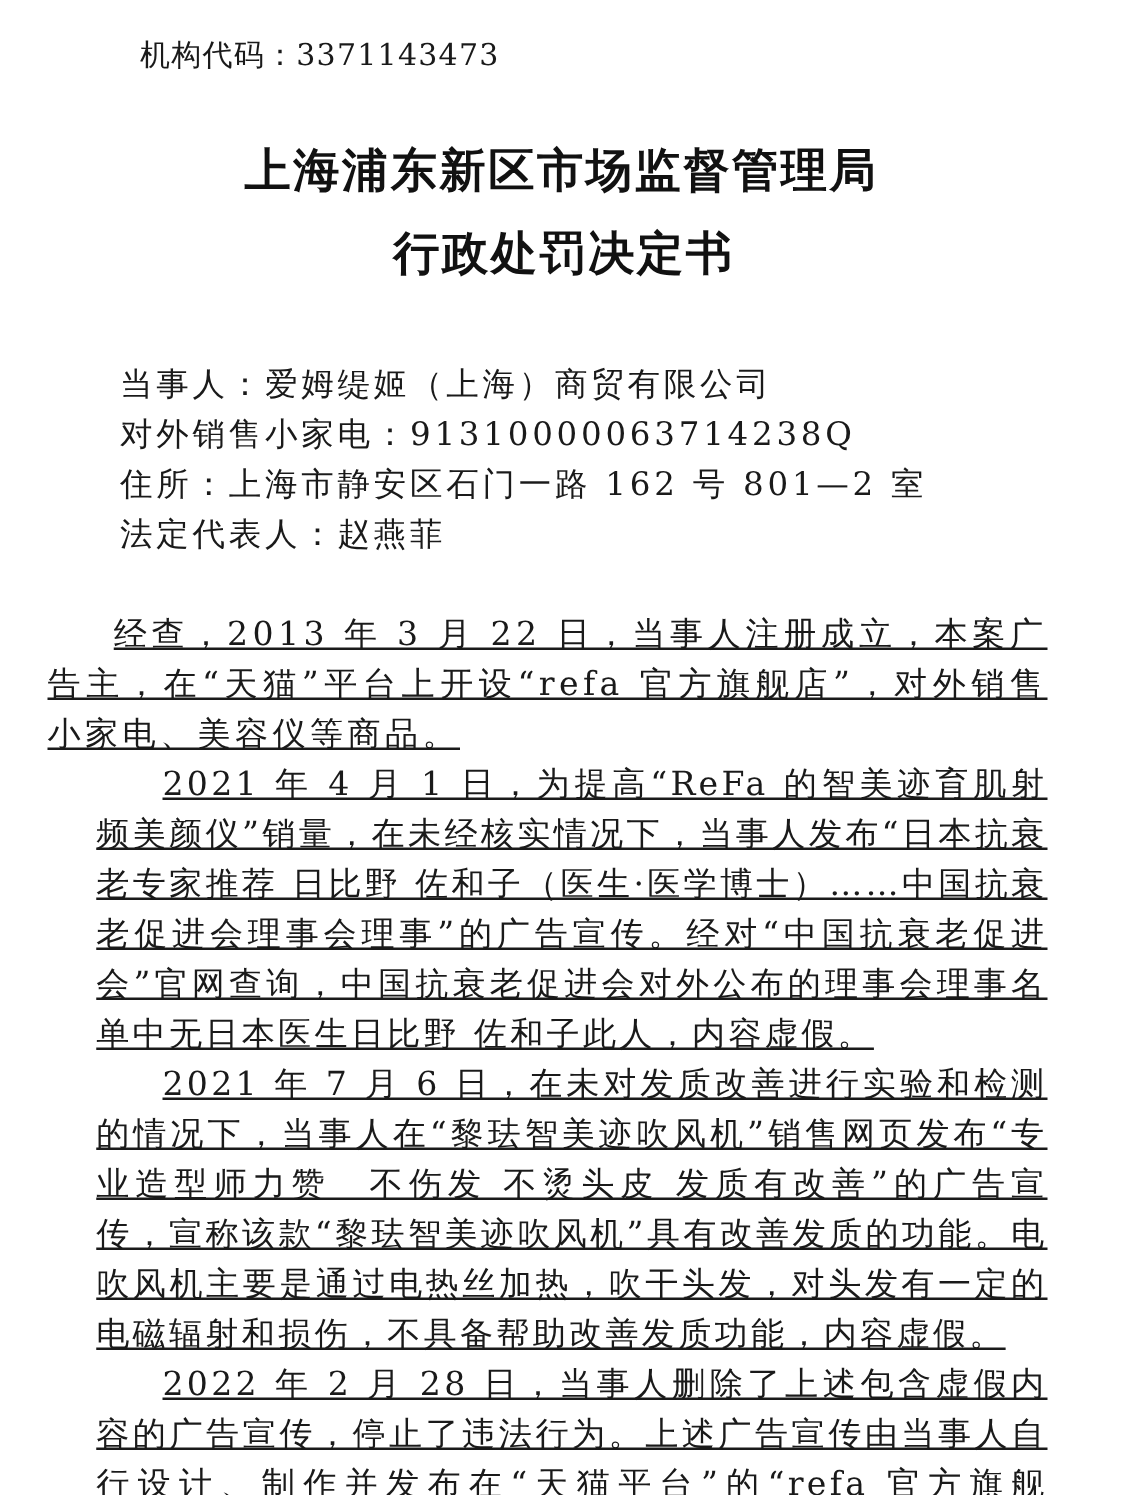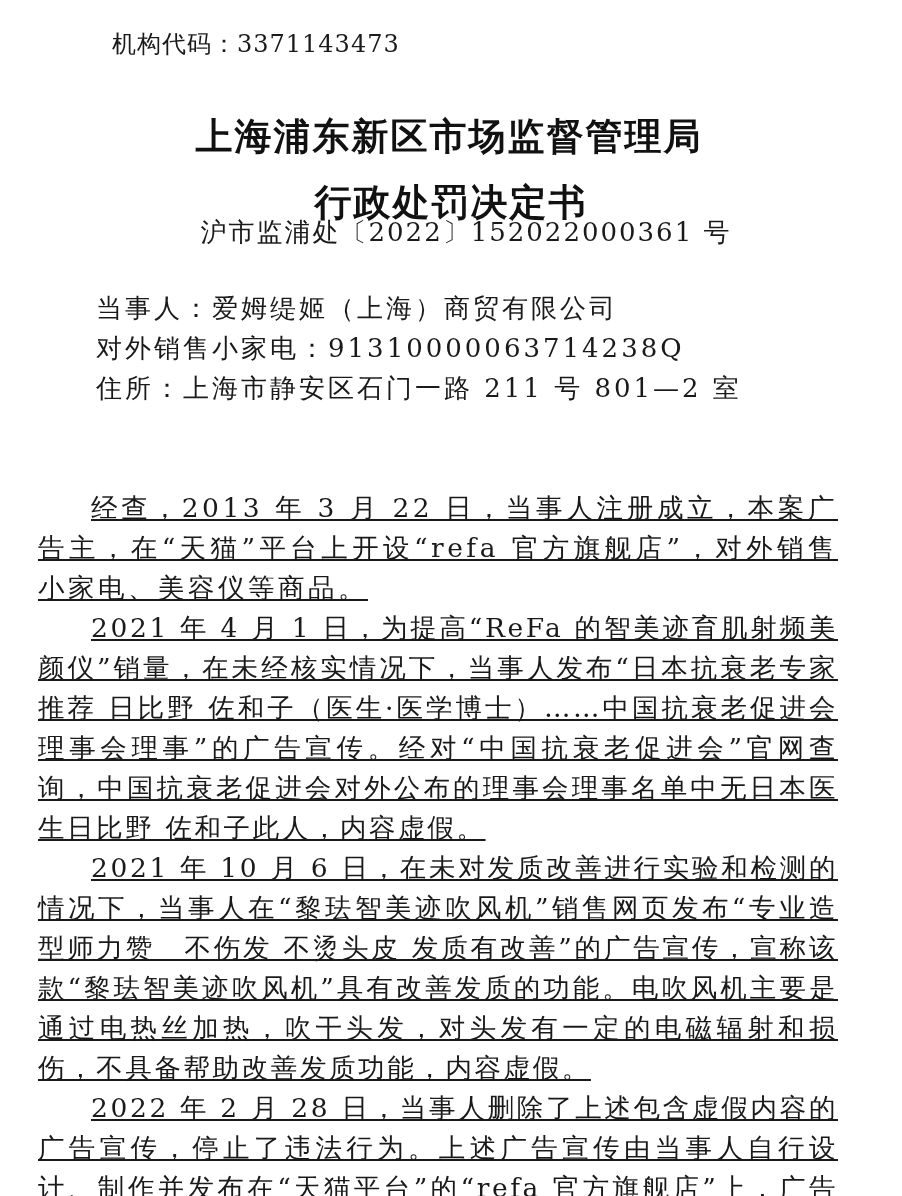--- a/index.html
+++ b/index.html
@@ -74,40 +74,40 @@
       font-size: 26.5px;
       line-height: 40px;
       letter-spacing: 3.5px;
       text-align: justify;
     }
     .body-text p {
       margin: 0;
       text-indent: 2em;
       text-decoration: underline;
     }
-    .body-text p.tight { letter-spacing: 2.6px; }
+    .body-text p.tight { letter-spacing: 2.6px; margin-left: 39px; }
   </style>
 </head>
 <body>
 
 <div class="page">
 
   <div class="org-code"><span>机构代码：</span><span>3371143473</span></div>
 
   <div class="title l1">上海浦东新区市场监督管理局</div>
   <div class="title l2">行政处罚决定书</div>
 
-  <div class="doc-number">沪市监浦处〔2022〕152022000361 号</div>
 
   <div class="party">
     <div>当事人：爱姆缇姬（上海）商贸有限公司</div>
     <div>对外销售小家电：91310000063714238Q</div>
-    <div>住所：上海市静安区石门一路 211 号 801—2 室</div>
+    <div>住所：上海市静安区石门一路 162 号 801—2 室</div>
+    <div>法定代表人：赵燕菲</div>
   </div>
 
   <div class="body-text">
     <p>经查，2013 年 3 月 22 日，当事人注册成立，本案广告主，在“天猫”平台上开设“refa 官方旗舰店”，对外销售小家电、美容仪等商品。</p>
     <p class="tight">2021 年 4 月 1 日，为提高“ReFa 的智美迹育肌射频美颜仪”销量，在未经核实情况下，当事人发布“日本抗衰老专家推荐 日比野 佐和子（医生·医学博士）……中国抗衰老促进会理事会理事”的广告宣传。经对“中国抗衰老促进会”官网查询，中国抗衰老促进会对外公布的理事会理事名单中无日本医生日比野 佐和子此人，内容虚假。</p>
-    <p class="tight">2021 年 10 月 6 日，在未对发质改善进行实验和检测的情况下，当事人在“黎珐智美迹吹风机”销售网页发布“专业造型师力赞　不伤发 不烫头皮 发质有改善”的广告宣传，宣称该款“黎珐智美迹吹风机”具有改善发质的功能。电吹风机主要是通过电热丝加热，吹干头发，对头发有一定的电磁辐射和损伤，不具备帮助改善发质功能，内容虚假。</p>
+    <p class="tight">2021 年 7 月 6 日，在未对发质改善进行实验和检测的情况下，当事人在“黎珐智美迹吹风机”销售网页发布“专业造型师力赞　不伤发 不烫头皮 发质有改善”的广告宣传，宣称该款“黎珐智美迹吹风机”具有改善发质的功能。电吹风机主要是通过电热丝加热，吹干头发，对头发有一定的电磁辐射和损伤，不具备帮助改善发质功能，内容虚假。</p>
     <p class="tight">2022 年 2 月 28 日，当事人删除了上述包含虚假内容的广告宣传，停止了违法行为。上述广告宣传由当事人自行设计、制作并发布在“天猫平台”的“refa 官方旗舰店”上，广告宣传</p>
   </div>
 
 </div>
 
 </body></html>

